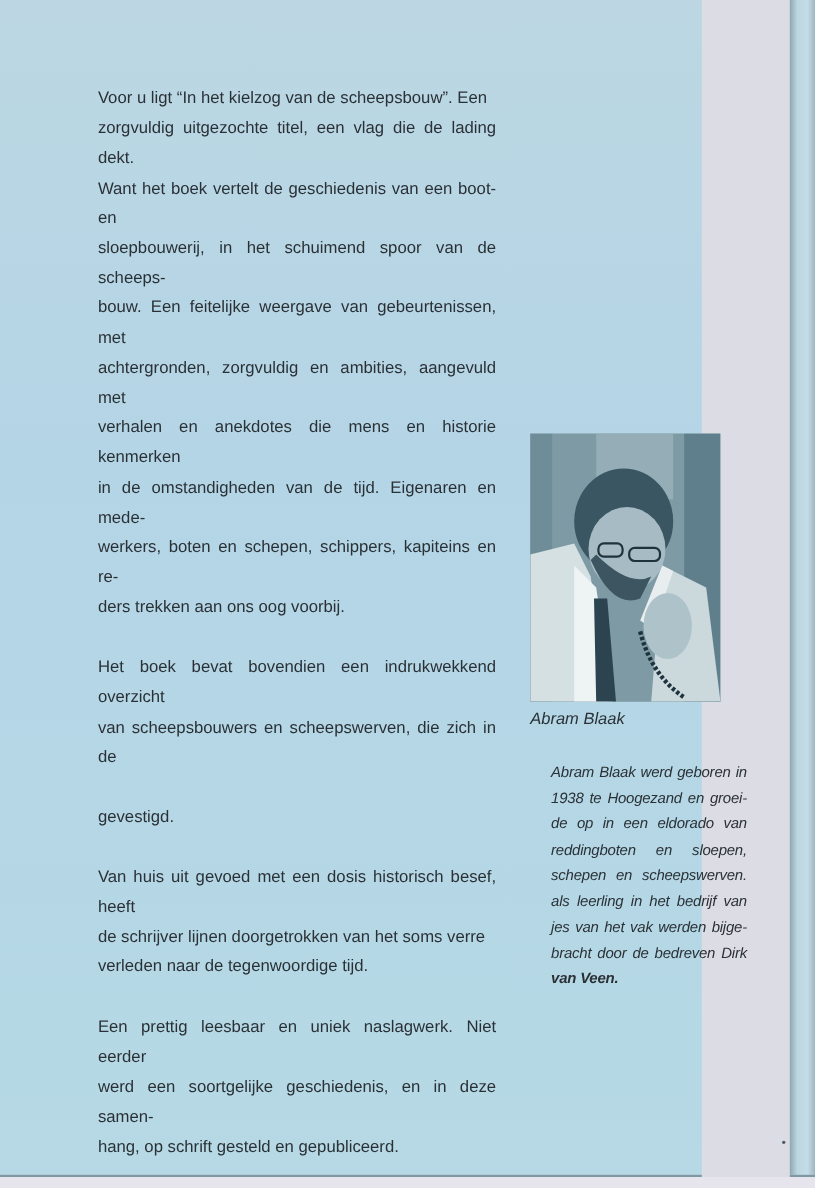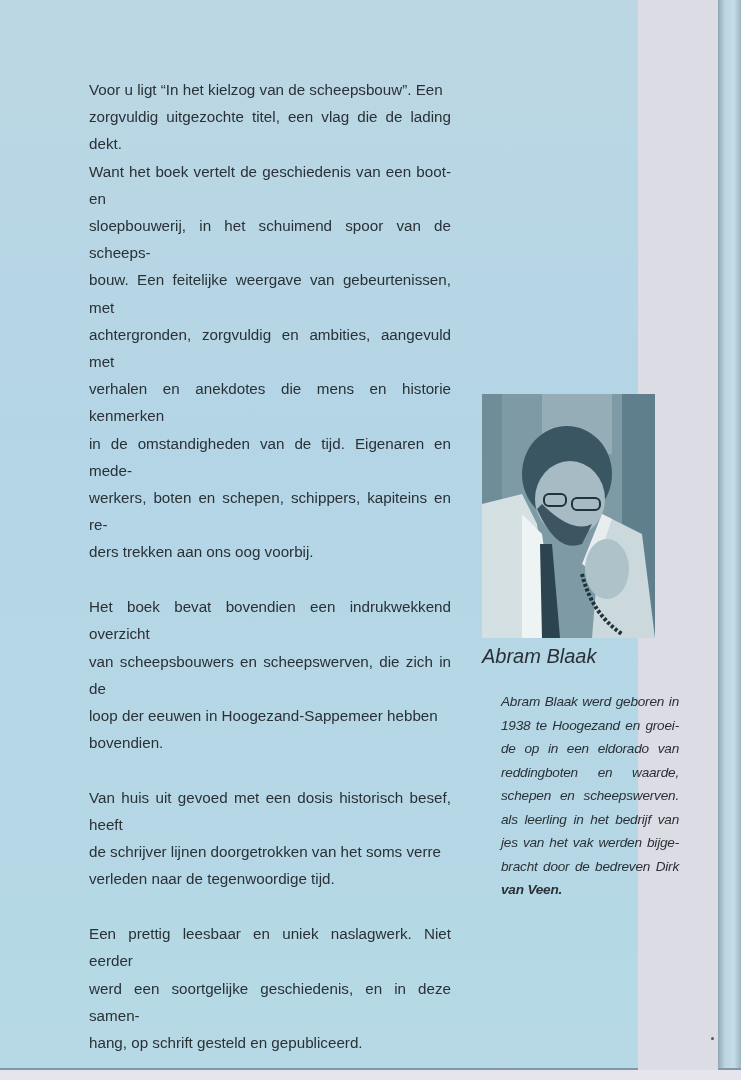--- a/index.html
+++ b/index.html
@@ -67,21 +67,21 @@
     .photo svg {
       width: 100%;
       height: 100%;
       display: block;
     }
     .caption {
       position: absolute;
       left: 482px;
       top: 645px;
       font-style: italic;
-      font-size: 20px;
+      font-size: 15px;
       color: #2a3136;
     }
     .bio {
       position: absolute;
       left: 482px;
       top: 690px;
       width: 178px;
       color: #2a3136;
       font-style: italic;
       font-size: 13.6px;
@@ -121,22 +121,22 @@
       <span>bouw. Een feitelijke weergave van gebeurtenissen, met</span><br>
       <span>achtergronden, zorgvuldig en ambities, aangevuld met</span><br>
       <span>verhalen en anekdotes die mens en historie kenmerken</span><br>
       <span>in de omstandigheden van de tijd. Eigenaren en mede-</span><br>
       <span>werkers, boten en schepen, schippers, kapiteins en re-</span><br>
       <span>ders trekken aan ons oog voorbij.</span>
     </p>
     <p>
       <span>Het boek bevat bovendien een indrukwekkend overzicht</span><br>
       <span>van scheepsbouwers en scheepswerven, die zich in de</span><br>
-      <span>loop der eeuwen in Hoogezand-Sappemeer hebben</span><br>
-      <span>bovendien.</span>
+      <br>
+      <span>gevestigd.</span>
     </p>
     <p>
       <span>Van huis uit gevoed met een dosis historisch besef, heeft</span><br>
       <span>de schrijver lijnen doorgetrokken van het soms verre</span><br>
       <span>verleden naar de tegenwoordige tijd.</span>
     </p>
     <p>
       <span>Een prettig leesbaar en uniek naslagwerk. Niet eerder</span><br>
       <span>werd een soortgelijke geschiedenis, en in deze samen-</span><br>
       <span>hang, op schrift gesteld en gepubliceerd.</span>
@@ -176,21 +176,21 @@
       <path d="M100 180 Q110 220 140 240" fill="none" stroke="#1f333d" stroke-width="4" stroke-dasharray="3 2"></path>
     </svg>
   </div>
 
   <div class="caption">Abram Blaak</div>
 
   <div class="bio">
     <span class="line">Abram Blaak werd geboren in</span>
     <span class="line">1938 te Hoogezand en groei-</span>
     <span class="line">de op in een eldorado van</span>
-    <span class="line">reddingboten en waarde,</span>
+    <span class="line">reddingboten en sloepen,</span>
     <span class="line">schepen en scheepswerven.</span>
     <span class="line">als leerling in het bedrijf van</span>
     <span class="line">jes van het vak werden bijge-</span>
     <span class="line">bracht door de bedreven Dirk</span>
     <span class="line last">van Veen.</span>
   </div>
 
   <div class="speck" style="left:711px; top:1037px;"></div>
 </div>
 

